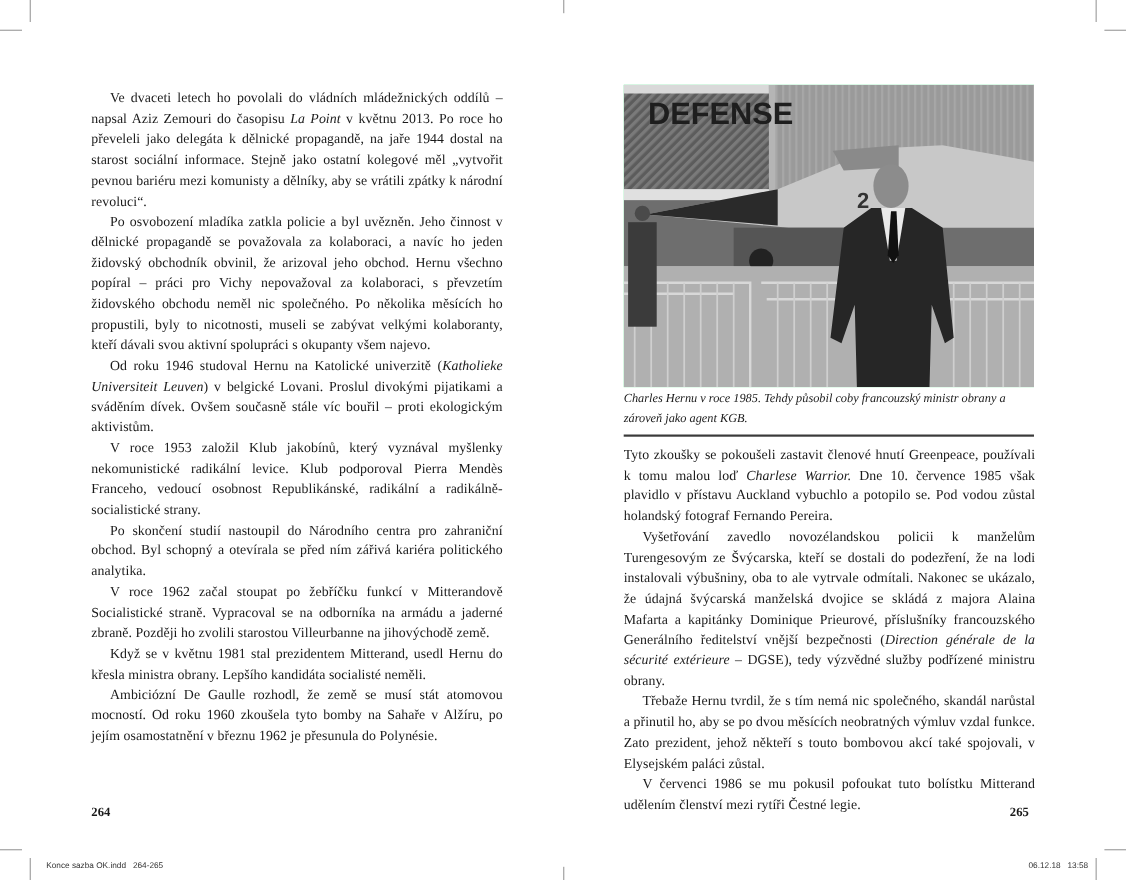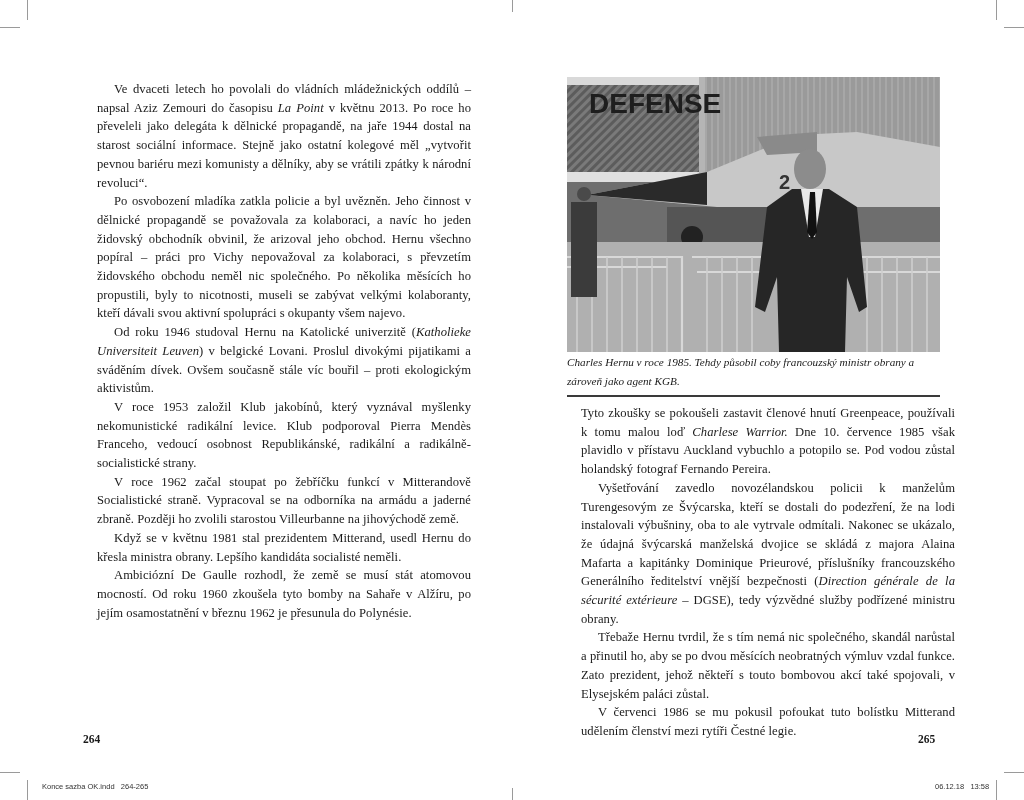--- a/index.html
+++ b/index.html
@@ -1,21 +1,21 @@
 <!DOCTYPE html>
 <html><head>
 <meta charset="utf-8">
 <style>
   html, body { margin: 0; padding: 0; background: #ffffff; }
   body { width: 1024px; height: 800px; position: relative; overflow: hidden;
          font-family: "DejaVu Serif", "Liberation Serif", serif; color: #1a1a1a; }
   .crop { position: absolute; background: #9a9a9a; }
   .page { position: absolute; top: 0; height: 800px; }
   .col { position: absolute; font-size: 12.6px; line-height: 18.7px; text-align: justify;
-         font-family: "Liberation Serif", "DejaVu Serif", serif; letter-spacing: 0.05px; margin-left: 14px; }
+         font-family: "Liberation Serif", "DejaVu Serif", serif; letter-spacing: 0.05px; }
   .col p { margin: 0; text-indent: 17px; }
   .col p.noindent { text-indent: 0; }
   .col i { font-style: italic; }
   .pnum { position: absolute; font-size: 11.5px; font-weight: bold;
           font-family: "Liberation Serif", "DejaVu Serif", serif; }
   .slug { position: absolute; font-size: 7.5px; font-family: "Liberation Sans", "DejaVu Sans", sans-serif; color: #333; }
   .photo { position: absolute; left: 567px; top: 77px; width: 373px; height: 275px; overflow: hidden; background: #86efac; }
   .caption { position: absolute; left: 567px; top: 353px; width: 380px; font-style: italic;
              font-size: 11.2px; line-height: 18.5px; font-family: "Liberation Serif", "DejaVu Serif", serif; }
   .rule { position: absolute; left: 567px; top: 395px; width: 373px; height: 1.5px; background: #3a3a3a; }
@@ -33,20 +33,21 @@
 <div class="crop" style="left:512px;top:788px;width:1px;height:12px;"></div>
 <div class="crop" style="left:1004px;top:772px;width:20px;height:1px;"></div>
 <div class="crop" style="left:996px;top:780px;width:1px;height:20px;"></div>
 
 <div class="page" style="left:0;width:512px;">
   <div class="col" id="left-col" style="left:83px;top:80px;width:374px;">
       <p><span>Ve dvaceti letech ho povolali do vládních mládežnických oddílů – napsal Aziz Zemouri do časopisu </span><i>La Point</i><span> v květnu 2013. Po roce ho převeleli jako delegáta k dělnické propagandě, na jaře 1944 dostal na starost sociální informace. Stejně jako ostatní kolegové měl „vytvořit pevnou bariéru mezi komunisty a dělníky, aby se vrátili zpátky k národní revoluci“.</span></p>
       <p><span>Po osvobození mladíka zatkla policie a byl uvězněn. Jeho činnost v dělnické propagandě se považovala za kolaboraci, a navíc ho jeden židovský obchodník obvinil, že arizoval jeho obchod. Hernu všechno popíral – práci pro Vichy nepovažoval za kolaboraci, s převzetím židovského obchodu neměl nic společného. Po několika měsících ho propustili, byly to nicotnosti, museli se zabývat velkými kolaboranty, kteří dávali svou aktivní spolupráci s okupanty všem najevo.</span></p>
       <p><span>Od roku 1946 studoval Hernu na Katolické univerzitě (</span><i>Katholieke Universiteit Leuven</i><span>) v belgické Lovani. Proslul divokými pijatikami a sváděním dívek. Ovšem současně stále víc bouřil – proti ekologickým aktivistům.</span></p>
       <p><span>V roce 1953 založil Klub jakobínů, který vyznával myšlenky nekomunistické radikální levice. Klub podporoval Pierra Mendès Franceho, vedoucí osobnost Republikánské, radikální a radikálně-socialistické strany.</span></p>
+      <p><span>Po skončení studií nastoupil do Národního centra pro zahraniční obchod. Byl schopný a otevírala se před ním zářivá kariéra politického analytika.</span></p>
       <p><span>V roce 1962 začal stoupat po žebříčku funkcí v Mitterandově Socialistické straně. Vypracoval se na odborníka na armádu a jaderné zbraně. Později ho zvolili starostou Villeurbanne na jihovýchodě země.</span></p>
       <p><span>Když se v květnu 1981 stal prezidentem Mitterand, usedl Hernu do křesla ministra obrany. Lepšího kandidáta socialisté neměli.</span></p>
       <p><span>Ambiciózní De Gaulle rozhodl, že země se musí stát atomovou mocností. Od roku 1960 zkoušela tyto bomby na Sahaře v Alžíru, po jejím osamostatnění v březnu 1962 je přesunula do Polynésie.</span></p>
     </div>
   <div class="pnum" style="left:83px;top:733px;">264</div>
 </div>
 
 <div class="page" style="left:512px;width:512px;">
 </div>
 

